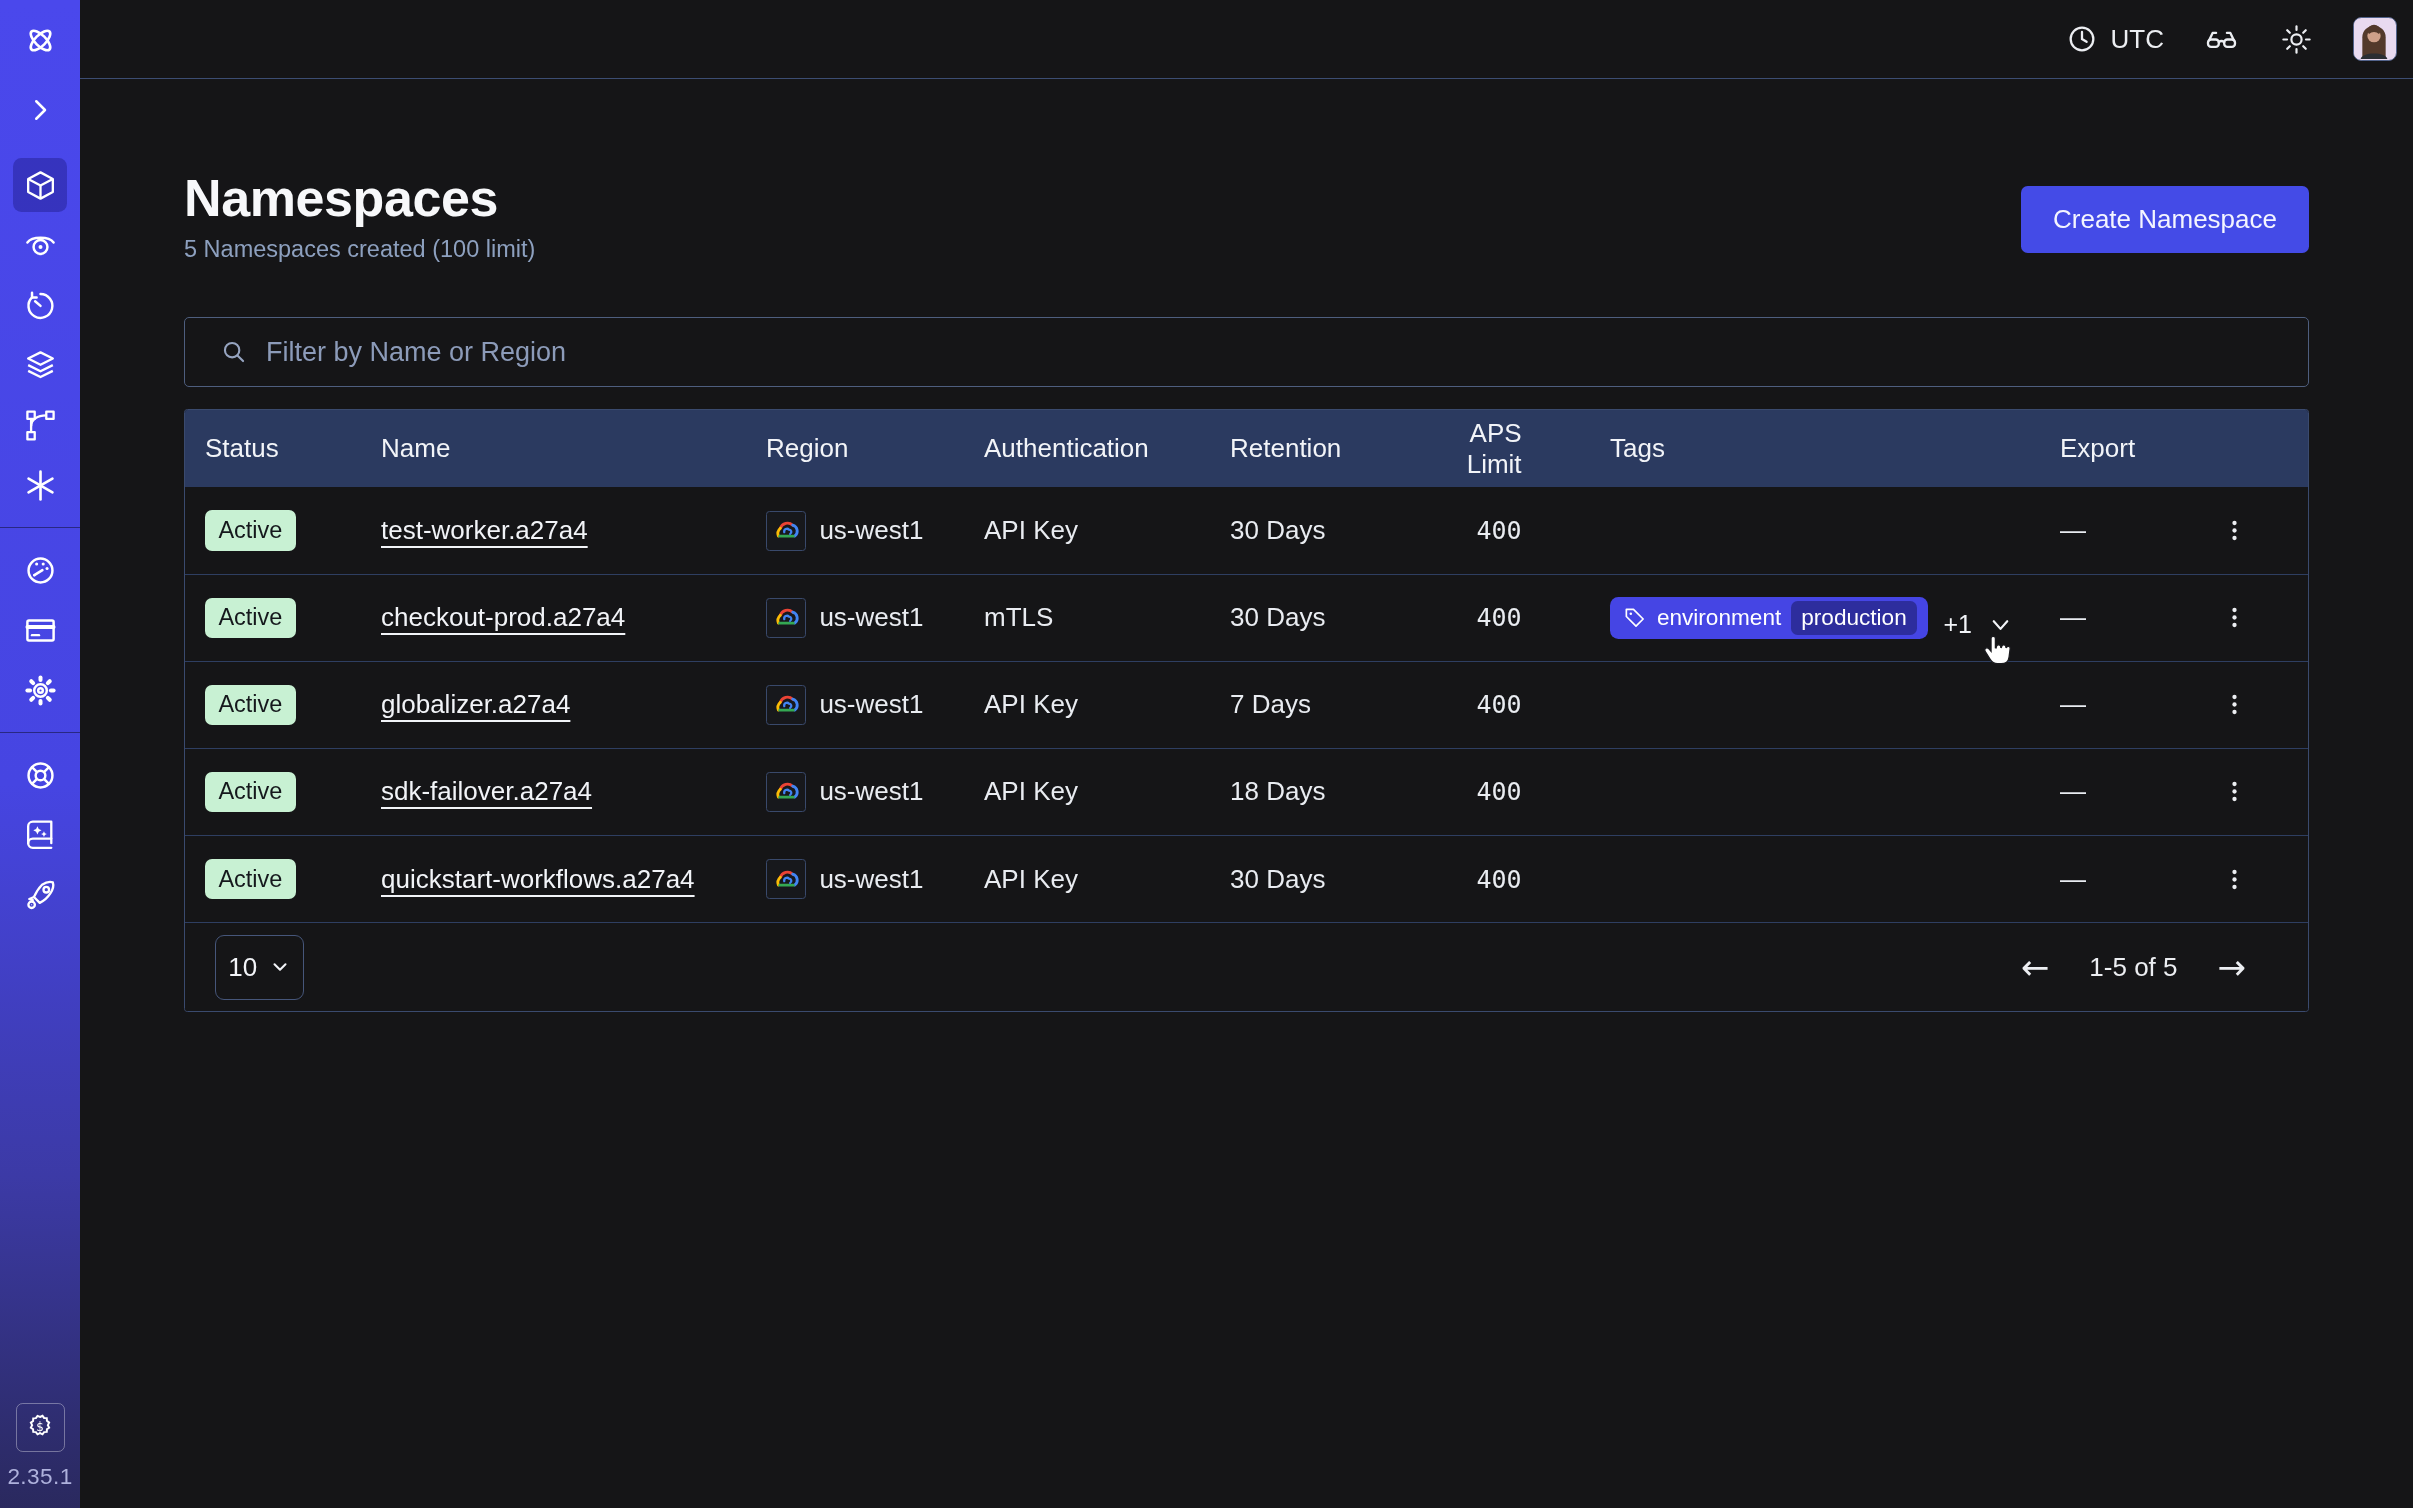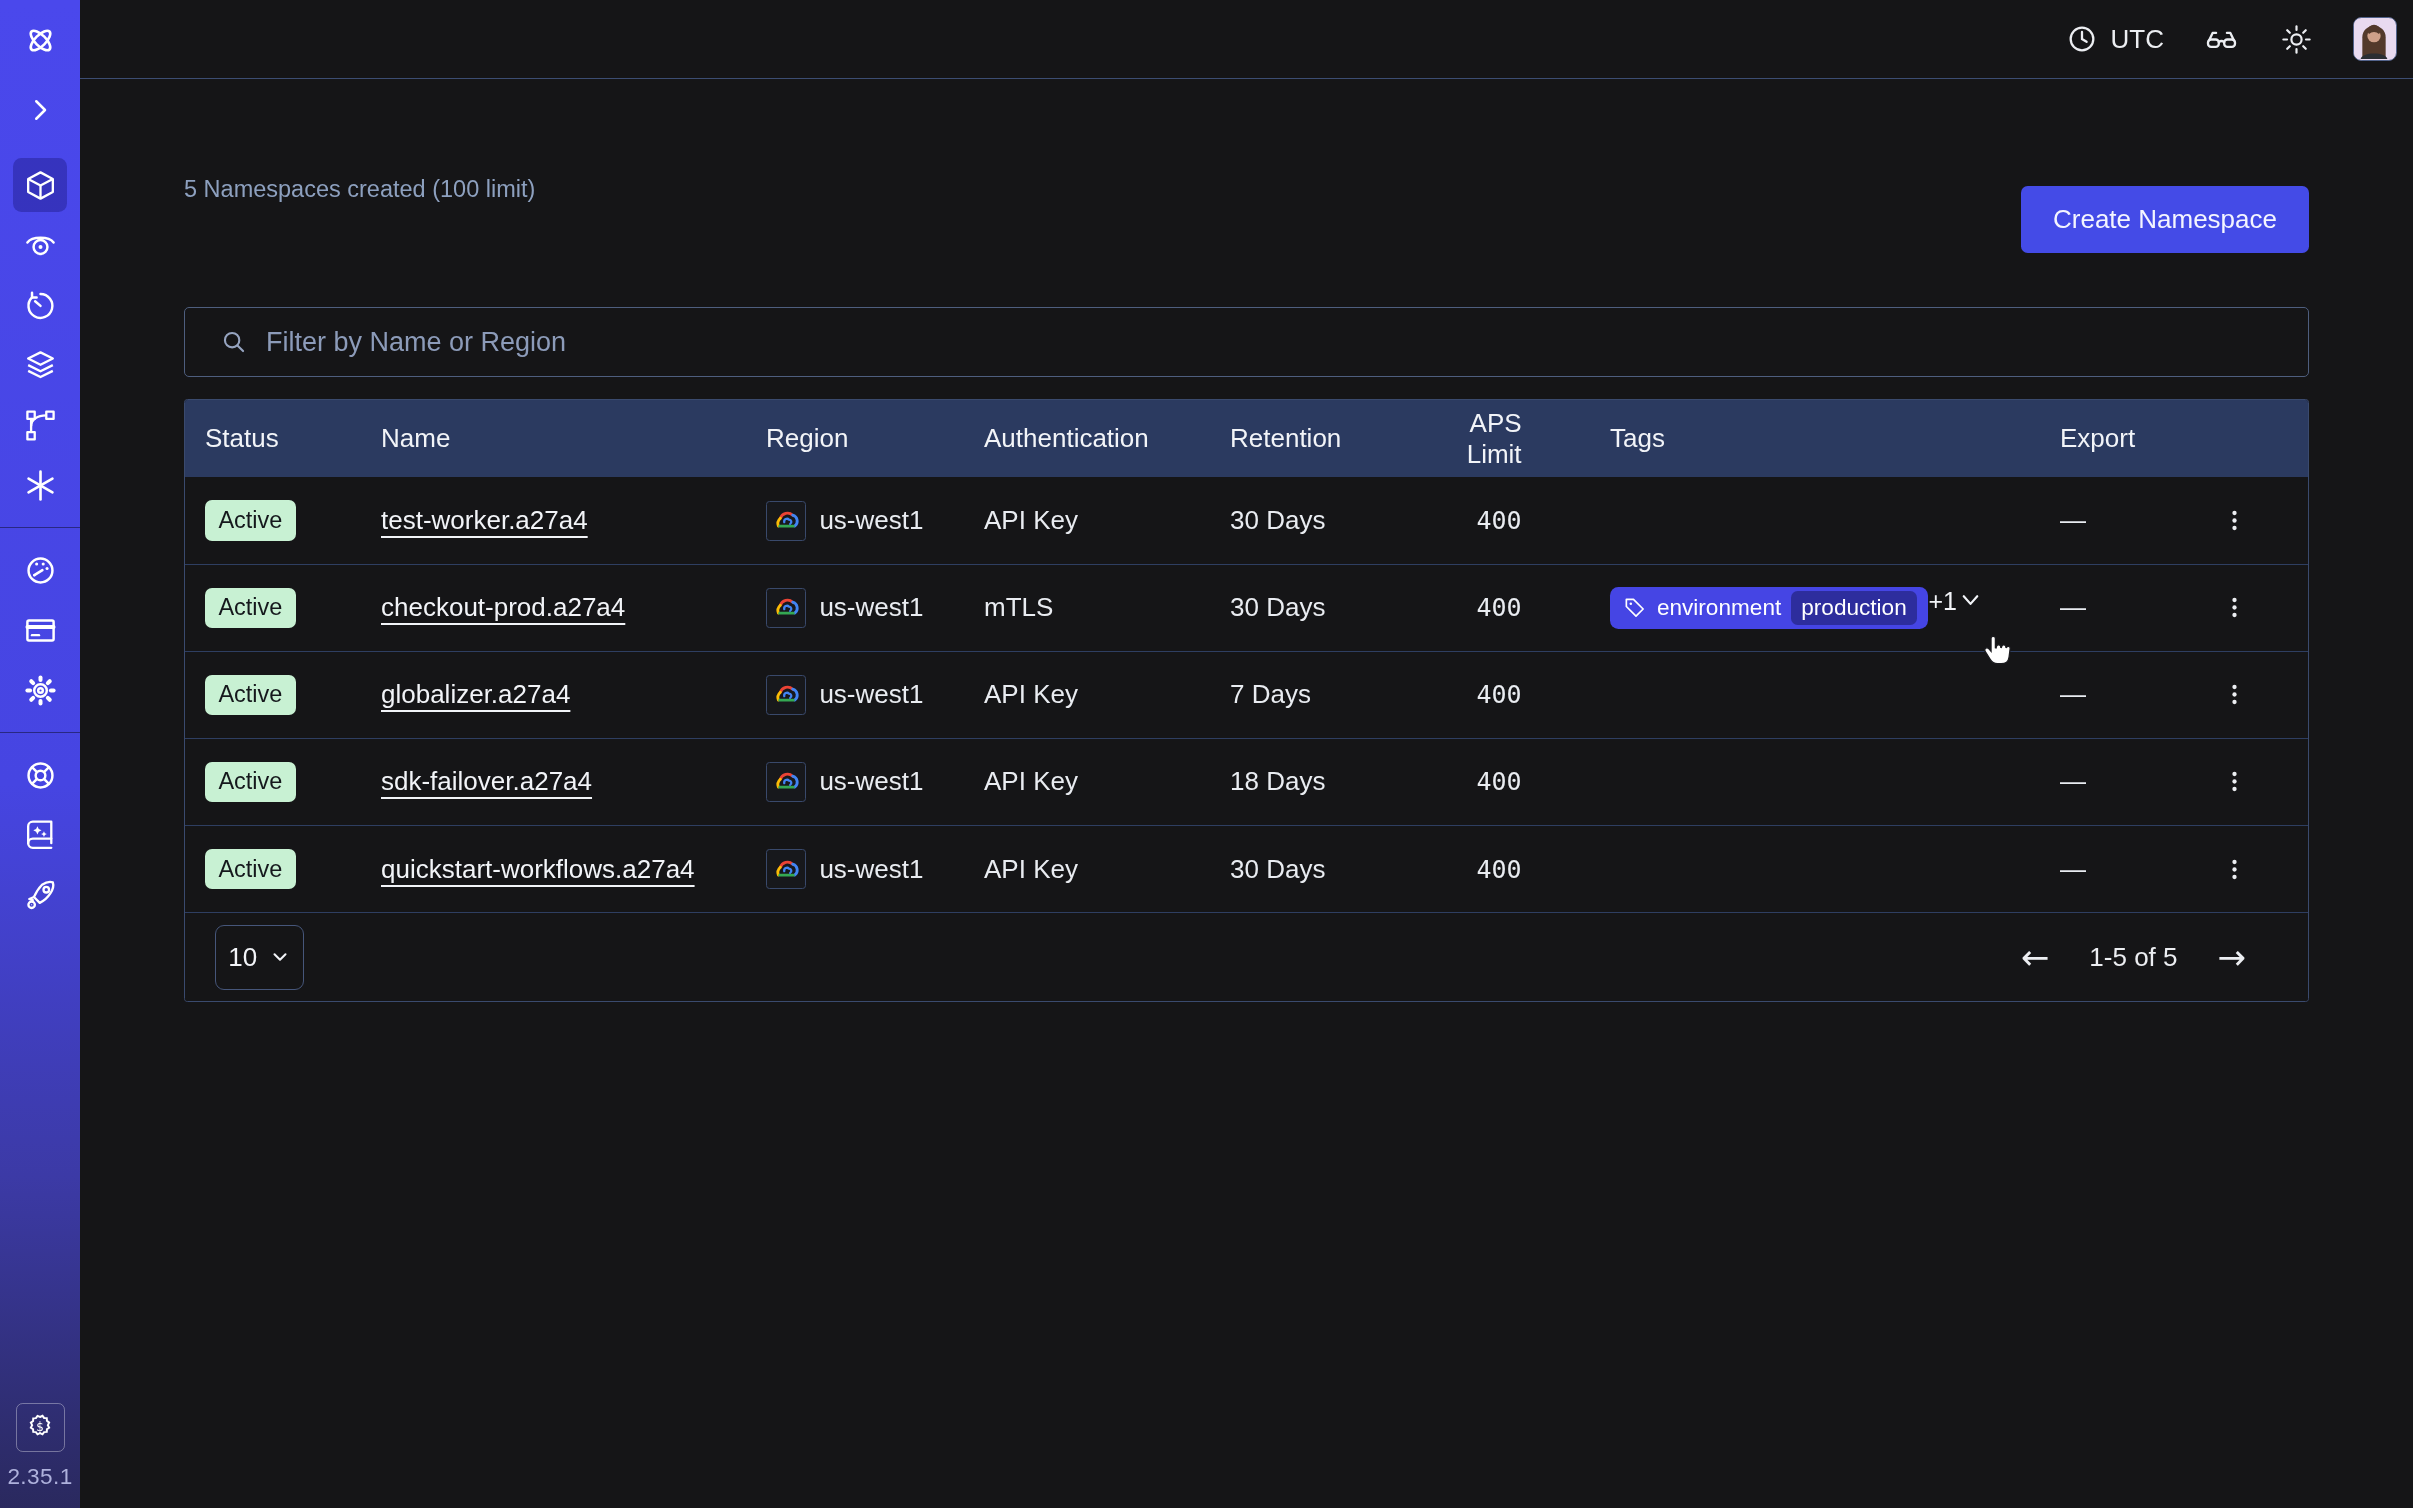--- a/index.html
+++ b/index.html
@@ -97,21 +97,21 @@
   .ns-link {
     color: #f2f4f8; text-decoration: underline; text-decoration-thickness: 1.7px;
     text-underline-offset: 6.7px; cursor: pointer;
   }
   .region-cell { display: flex; align-items: center; gap: 13.4px; }
   .gcp-box {
     width: 40px; height: 40px; border: 1.7px solid #39496b; border-radius: 3.4px;
     display: flex; align-items: center; justify-content: center; background: #17181c; flex: none;
   }
 
-  .tags-group { display: flex; align-items: flex-start; gap: 0; }
+  .tags-group { display: flex; align-items: flex-end; gap: 15px; }
   .tag-chip {
     display: flex; align-items: center; gap: 10px; height: 42px; padding: 0 11.7px 0 13.4px;
     background: #4545e4; border-radius: 8.4px; cursor: pointer; border: none; font-family: inherit;
   }
   .tag-chip .tag-key { color: #ffffff; font-size: 22.6px; }
   .tag-chip .tag-val {
     color: #ffffff; font-size: 22.6px; background: rgba(12,12,60,0.42);
     border-radius: 6.7px; padding: 4.2px 10px;
   }
   .tag-more { color: #f2f4f8; font-size: 25px; cursor: pointer; background: none; border: none; font-family: inherit; }
@@ -316,20 +316,21 @@
       <path d="M16 15 a8 8 0 0 1 16 0 l-2 3 a9 9 0 0 0 -12 0 z" fill="#53392b"></path>
       <path d="M8 48 c1-9 31-9 32 0 z" fill="#2b2e33"></path>
     </svg>
   </button>
 </header>
 
 <main class="main">
 
   <div class="page-header">
     <div>
+      <h1 class="page-title">Namespaces</h1>
       <div class="page-subtitle">5 Namespaces created (100 limit)</div>
     </div>
     <button class="create-btn">Create Namespace</button>
   </div>
 
   <div class="search-wrap">
     <svg class="mag" width="30" height="30" viewBox="0 0 48 48" fill="none" stroke="currentColor" stroke-width="3.4" stroke-linecap="round">
       <circle cx="21" cy="21" r="11.5"></circle>
       <path d="M29.5 29.5 L38.5 38.5"></path>
     </svg>

